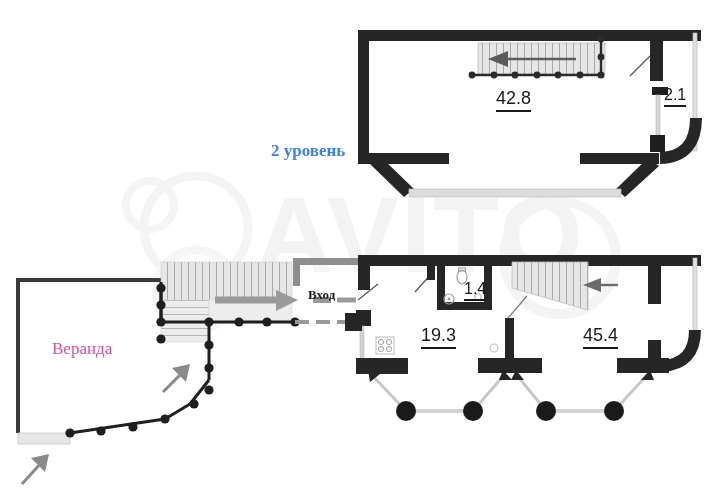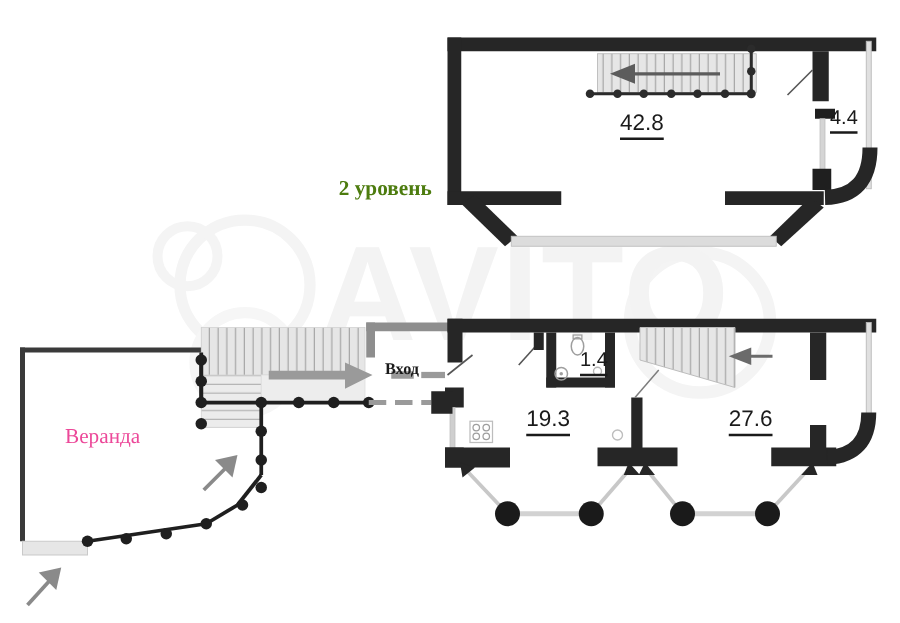--- a/index.html
+++ b/index.html
@@ -1,21 +1,21 @@
 <!DOCTYPE html>
 <html><head>
 <meta charset="utf-8">
 <style>
   html,body{margin:0;padding:0;background:#ffffff;}
   body{width:720px;height:498px;overflow:hidden;
        font-family:"Liberation Serif", serif;}
   #stage{position:relative;width:720px;height:498px;background:#fff;}
   #stage svg{position:absolute;left:0;top:0;}
   .lbl{position:absolute;white-space:nowrap;}
-  .lvl{font-family:"Liberation Serif",serif;font-size:17px;font-weight:700;color:#4d7c0f;}
+  .lvl{font-family:"Liberation Serif",serif;font-size:17px;font-weight:700;color:#3b82f6;}
   .veranda{font-family:"Liberation Serif",serif;font-size:17px;color:#ec4899;}
   .vhod{font-family:"Liberation Serif",serif;font-size:13px;color:#1a1a1a;font-weight:bold;}
   .area{font-family:"Liberation Sans",sans-serif;font-size:18px;color:#1a1a1a;
         border-bottom:2px solid #1a1a1a;padding-bottom:1px;}
   .area.small{font-size:16px;border-bottom-width:2px;}
 </style>
 </head>
 <body>
 
 <div id="stage">
@@ -234,20 +234,20 @@
 
   <div class="lbl lvl" style="left:271px;top:141px;">2 уровень</div>
 
 
   <div class="lbl veranda" style="left:52px;top:339px;">Веранда</div>
 
   <div class="lbl vhod" style="left:308px;top:287px;">Вход</div>
 
   <div class="lbl area" style="left:496px;top:88px;">42.8</div>
 
-  <div class="lbl area small" style="left:664px;top:86px;">4.4</div>
+  <div class="lbl area small" style="left:664px;top:86px;">2.1</div>
 
   <div class="lbl area small" style="left:464px;top:280px;">1.4</div>
 
   <div class="lbl area" style="left:421px;top:325px;">19.3</div>
 
-  <div class="lbl area" style="left:583px;top:325px;">27.6</div>
+  <div class="lbl area" style="left:583px;top:325px;">45.4</div>
 </div>
 
 </body></html>

